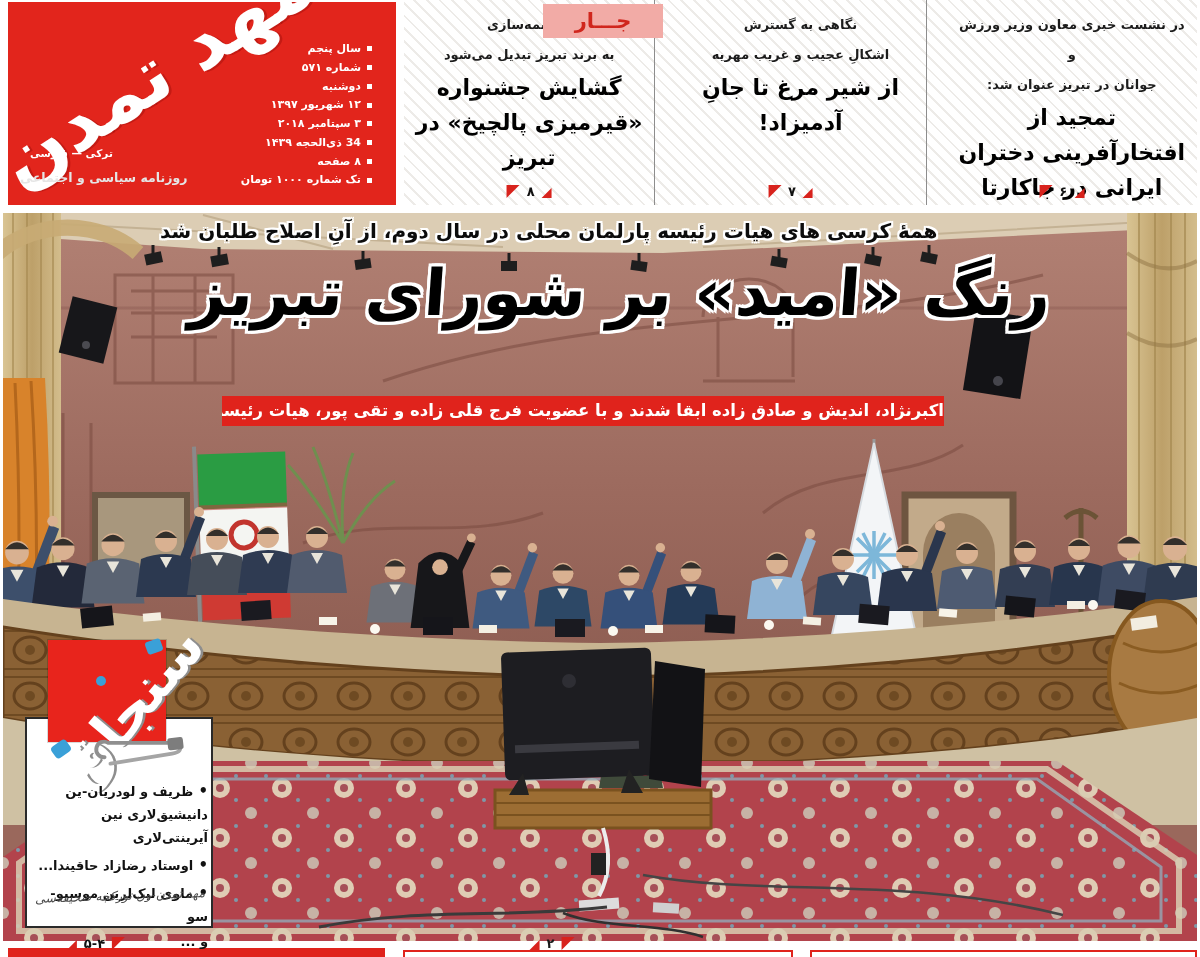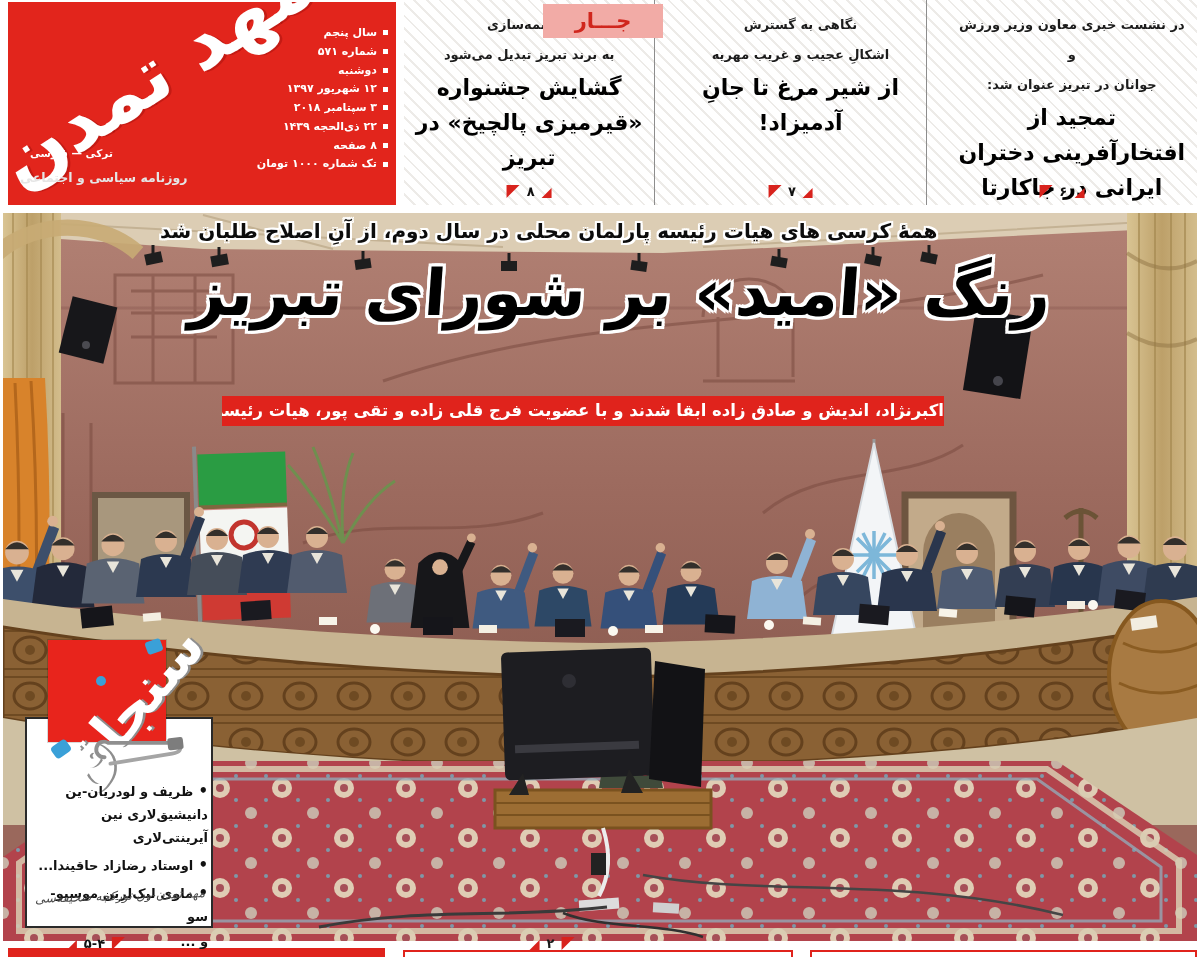--- a/index.html
+++ b/index.html
@@ -7,21 +7,21 @@
   body{font-family:"DejaVu Sans",sans-serif;}
   #page{position:relative;width:1200px;height:957px;background:#fff;overflow:hidden;margin:0 auto;}
 
   
   #masthead{position:absolute;left:8px;top:2px;width:388px;height:203px;background:#e2251c;overflow:hidden;}
   #logo-callig{position:absolute;left:-16px;top:28px;width:340px;text-align:center;
       transform:rotate(-33deg);font-size:76px;font-weight:bold;color:#fff;line-height:1;
       text-shadow:2px 2px 0 rgba(140,10,5,.35);white-space:nowrap;}
   #mast-langs{position:absolute;left:22px;bottom:46px;color:#fff;font-size:10.5px;font-weight:bold;}
   #mast-tagline{position:absolute;left:12px;bottom:20px;color:#e5e5e5;font-size:12.5px;font-weight:bold;}
-  #mast-meta{position:absolute;right:8px;top:24px;width:158px;list-style:none;margin:0;padding:0;}
+  #mast-meta{position:absolute;right:8px;top:24px;width:158px;list-style:none;margin:16px;padding:0;}
   #mast-meta li{display:flex;align-items:center;gap:6px;margin-bottom:5px;color:#fff;
       font-size:11px;font-weight:bold;line-height:1.25;}
   #mast-meta .sq{flex:0 0 auto;width:5px;height:5px;background:#fff;}
 
   
   #topstrip{position:absolute;left:404px;top:0;width:793px;height:205px;
       background:repeating-linear-gradient(45deg,#ffffff 0 7px,#edebe8 7px 9px);
       display:flex;}
   .story-col{flex:1 1 0;position:relative;padding:6px 10px 26px 10px;text-align:center;}
   .story-col:not(:last-child){border-left:1px solid #8d8d8d;padding-left:30px;}
@@ -112,21 +112,21 @@
       <li>
           <span class="sq"></span>
           <span>۱۲ شهریور ۱۳۹۷</span>
         </li>
       <li>
           <span class="sq"></span>
           <span>۳ سپتامبر ۲۰۱۸</span>
         </li>
       <li>
           <span class="sq"></span>
-          <span>۲۲ ذی‌الحجه ۱۴۳۹</span>
+          <span>34 ذی‌الحجه ۱۴۳۹</span>
         </li>
       <li>
           <span class="sq"></span>
           <span>۸ صفحه</span>
         </li>
       <li>
           <span class="sq"></span>
           <span>تک شماره ۱۰۰۰ تومان</span>
         </li>
     </ul>

